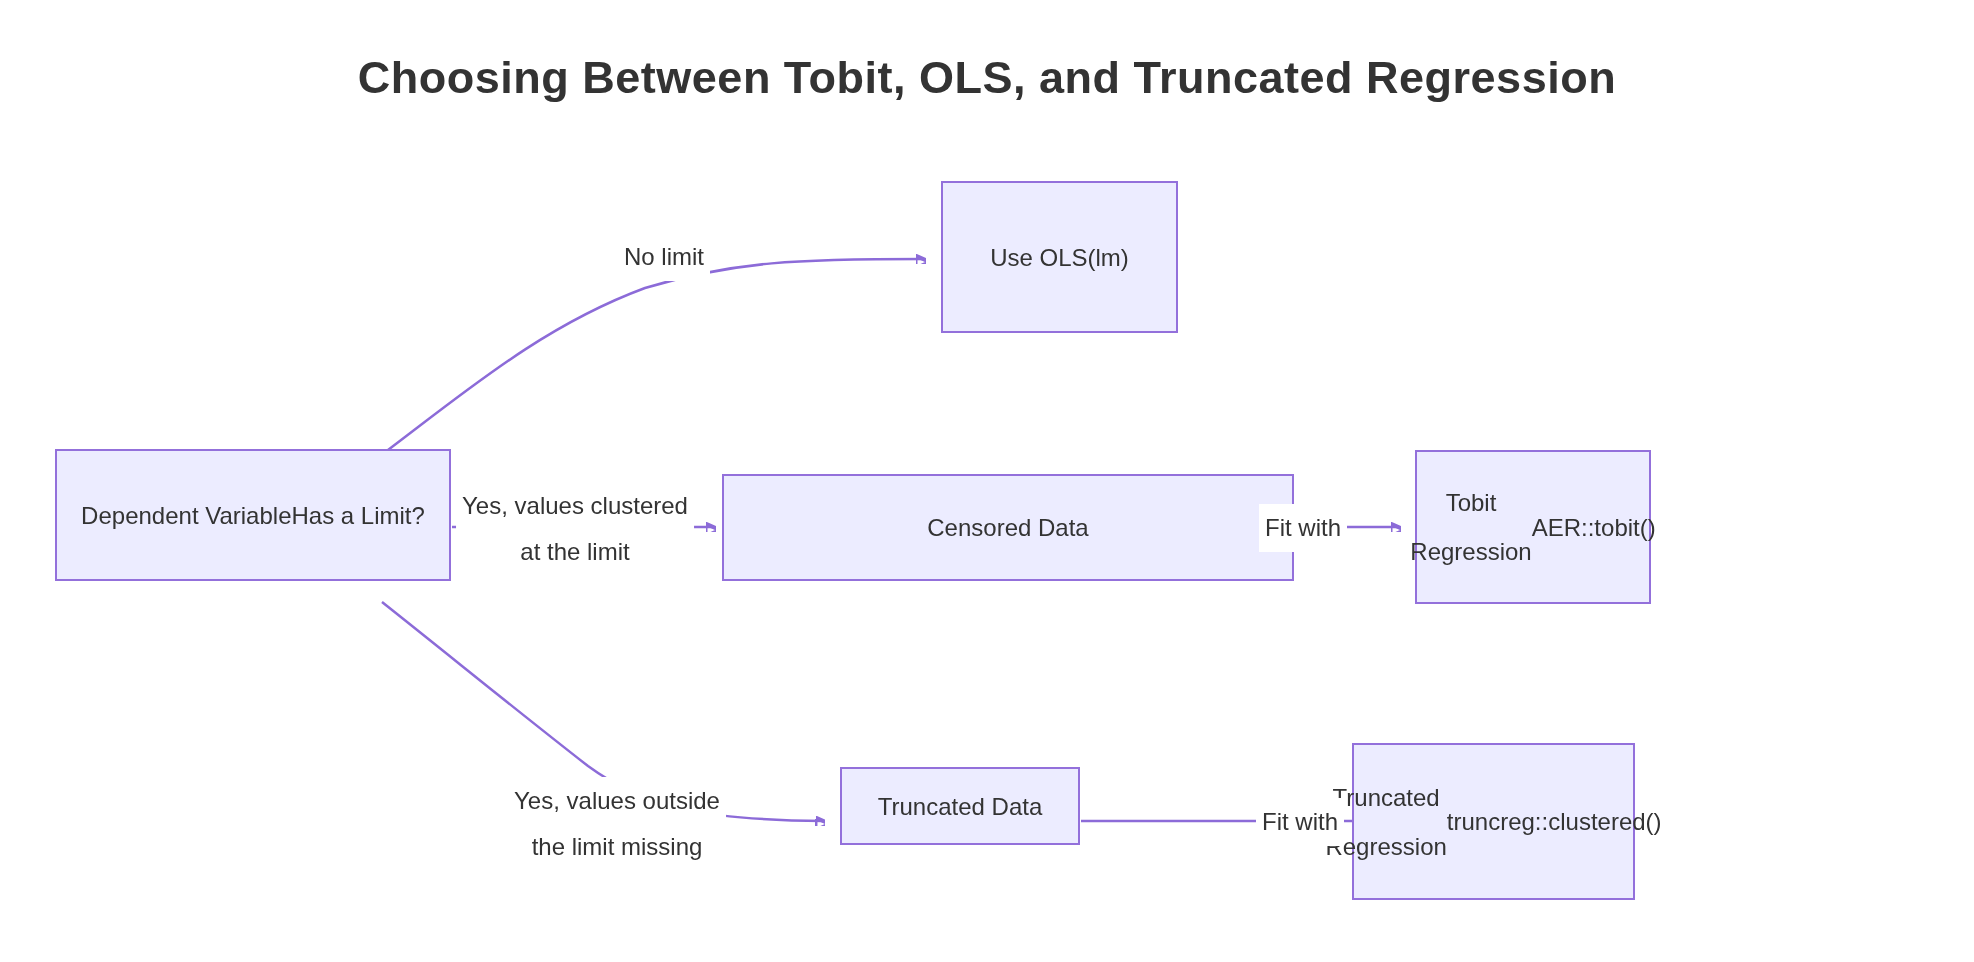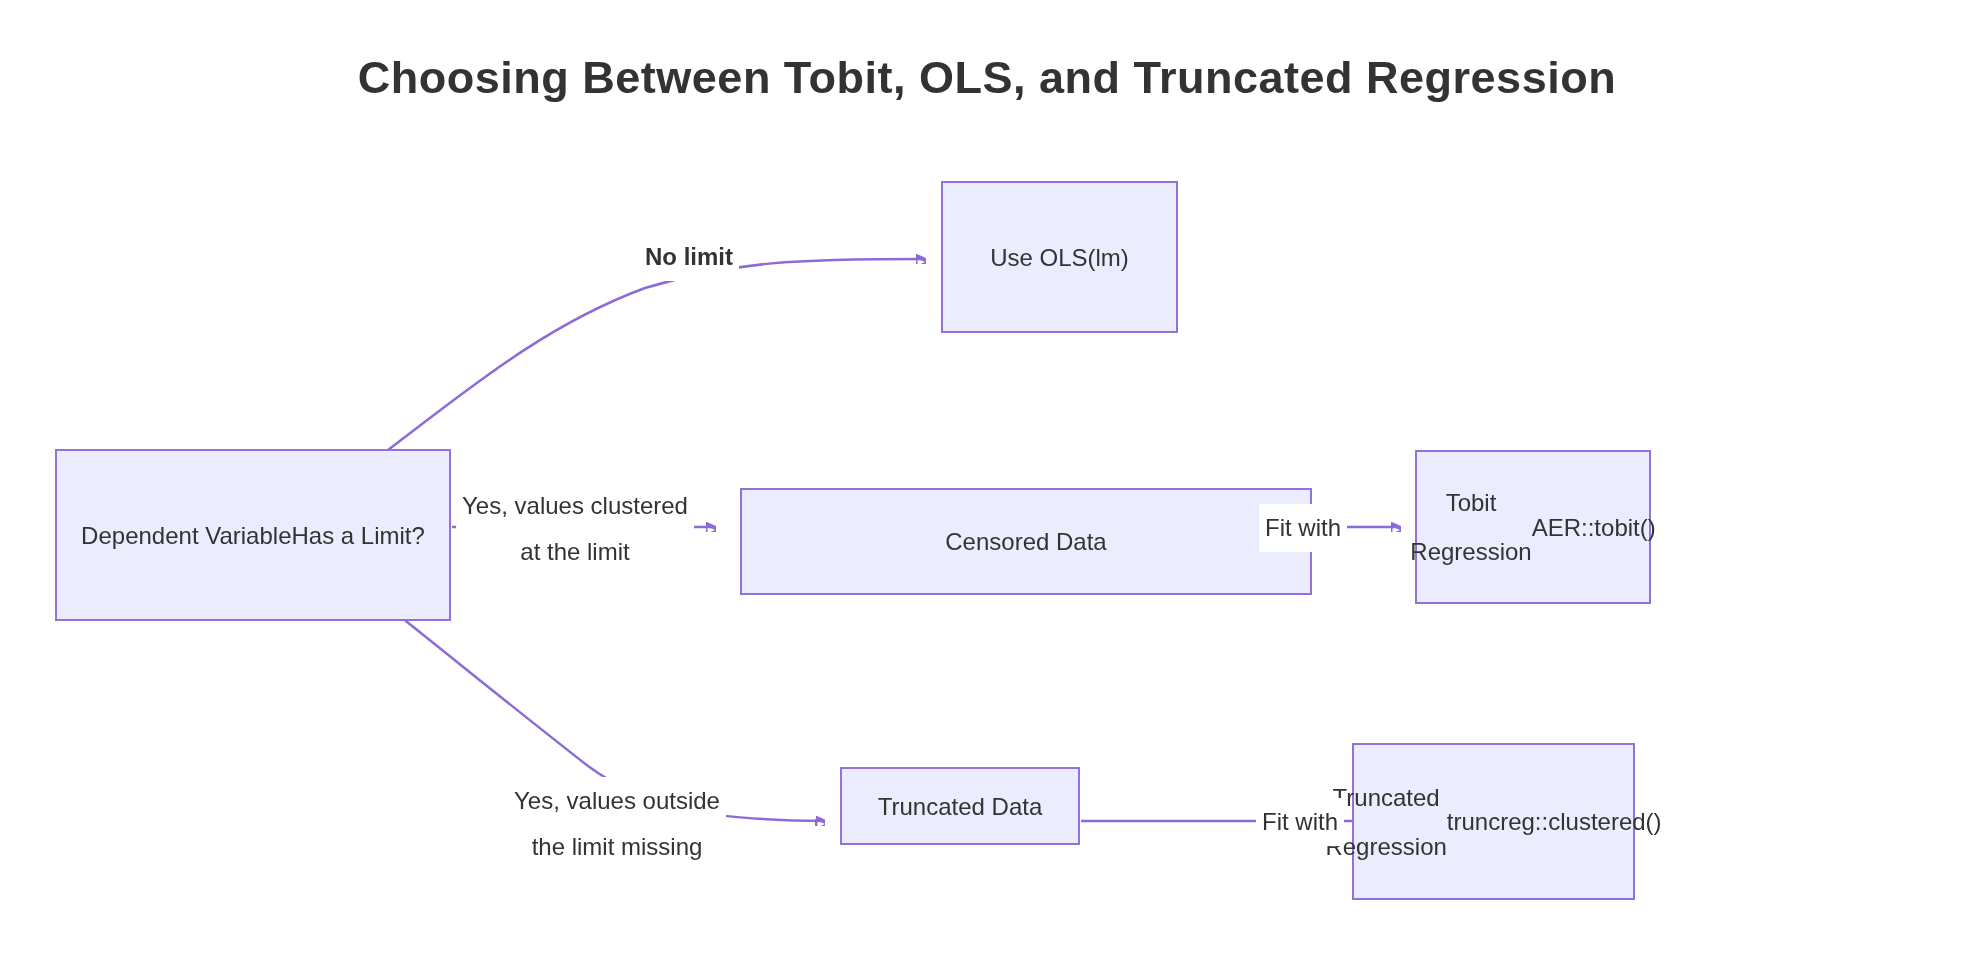--- a/index.html
+++ b/index.html
@@ -19,32 +19,32 @@
     text-align:center;font-size:45px;font-weight:700;color:var(--text);
     line-height:60px;letter-spacing:0.5px;
   }
   .edge-layer{position:absolute;left:0;top:0;width:1974px;height:962px;}
   .edge-layer path{fill:none;stroke:var(--edge);stroke-width:2.5px;}
   .node{
     position:absolute;display:flex;flex-direction:row;align-items:center;justify-content:center;
     background:var(--node-fill);border:2px solid var(--node-border);
     color:var(--text);font-size:24px;line-height:49px;text-align:center;
   }
-  .node-decision   {left:55px;  top:449px; width:396px; height:172px;}
+  .node-decision   {left:55px;  top:449px; width:396px; height:132px;}
   .node-ols        {left:941px; top:181px; width:237px; height:152px;}
-  .node-censored   {left:740px; top:474px; width:572px; height:107px;margin-top:14px;}
+  .node-censored   {left:722px; top:474px; width:572px; height:107px;}
   .node-tobit      {left:1415px;top:450px; width:236px; height:154px;}
   .node-truncdata  {left:840px; top:767px; width:240px; height:78px;}
   .node-truncreg   {left:1352px;top:743px; width:283px; height:157px;}
   .edge-label{
     position:absolute;transform:translate(-50%,-50%);
     background:var(--bg);padding:1px 6px;
     color:var(--text);font-size:24px;line-height:46px;text-align:center;white-space:nowrap;
   }
-  .lbl-no-limit   {left:689px; top:257px;font-weight:bold;}
+  .lbl-no-limit   {left:664px; top:257px;}
   .lbl-clustered  {left:575px; top:529px;}
   .lbl-outside    {left:617px; top:824px;}
   .lbl-fit-mid    {left:1303px;top:528px;}
   .lbl-fit-bot    {left:1300px;top:822px;}
 </style>
 </head>
 <body>
 
 <div class="canvas">
 

